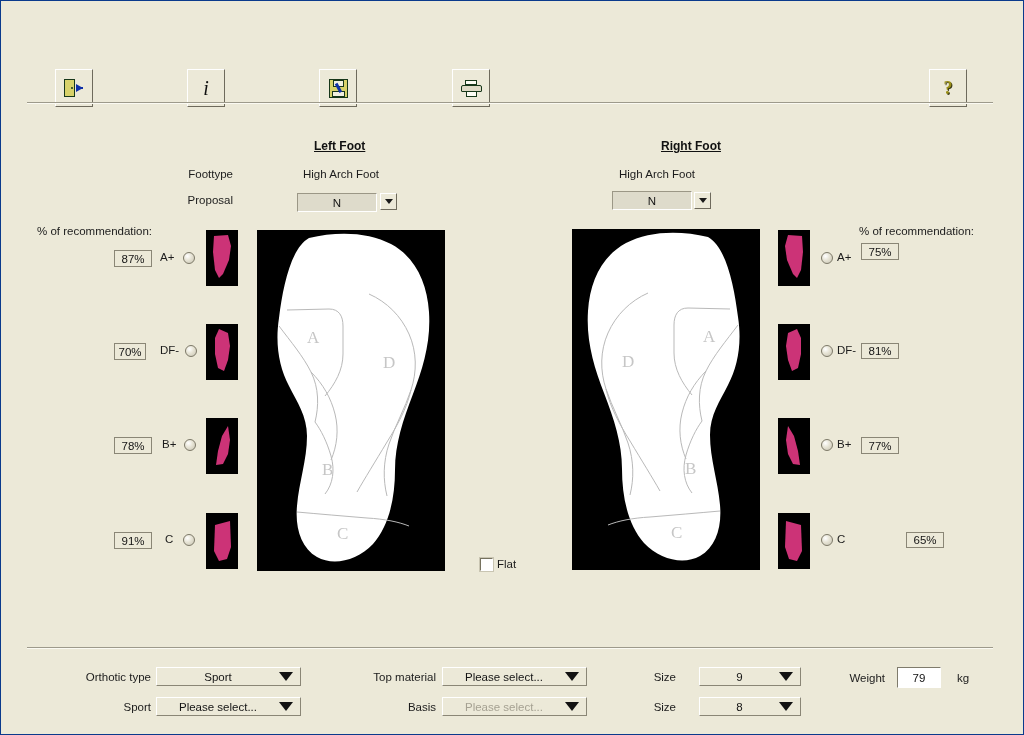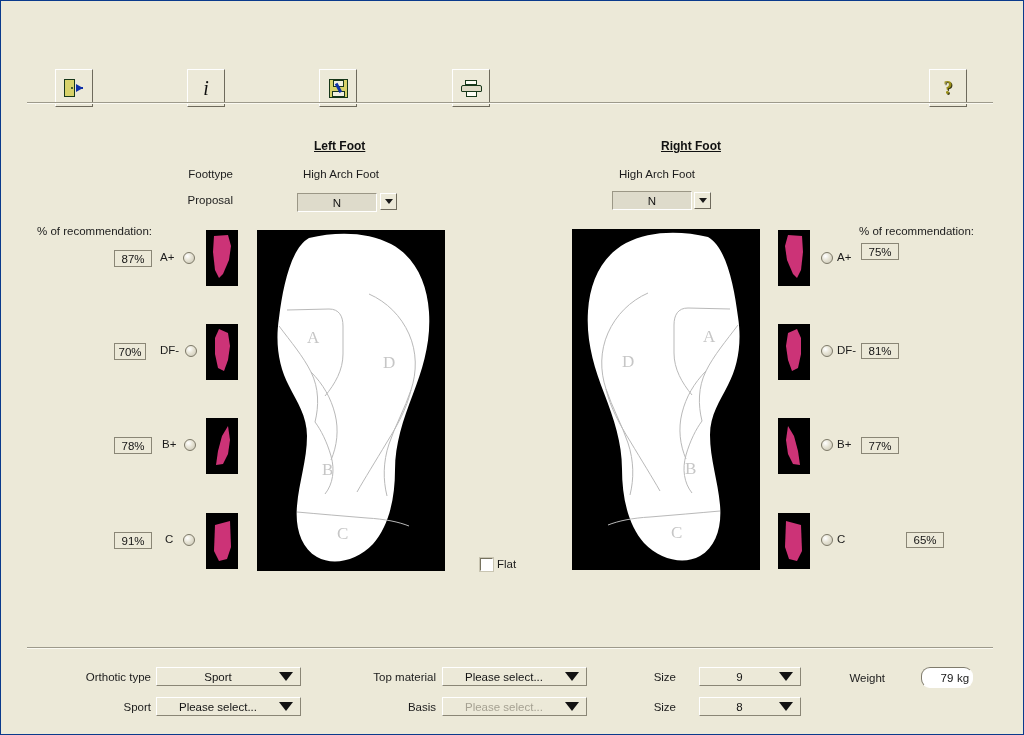--- a/index.html
+++ b/index.html
@@ -574,16 +574,16 @@
     <span class="carw"></span>
   </div>
 
   <div class="lbl r" style="left:620px; top:700px; width:55px;">Size</div>
   <div class="combo" style="left:698px; top:696px; width:102px; height:19px;">
     <span class="ctext">8</span>
     <span class="carw"></span>
   </div>
 
   <div class="lbl r" style="left:828px; top:671px; width:56px;">Weight</div>
-  <div class="inputbox" style="left:920px; top:666px; width:52px; height:21px;border-radius:9px;">79</div>
+  <div class="inputbox" style="left:896px; top:666px; width:44px; height:21px;">79</div>
   <div class="lbl" style="left:956px; top:671px;">kg</div>
 
 </div>
 
 </body></html>

